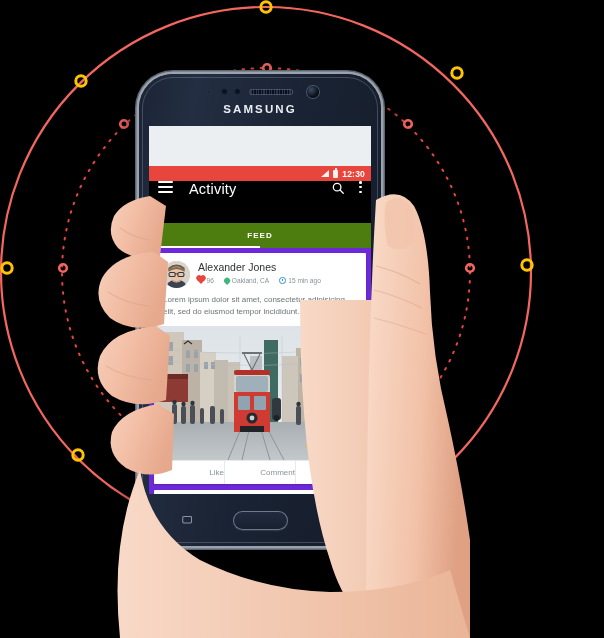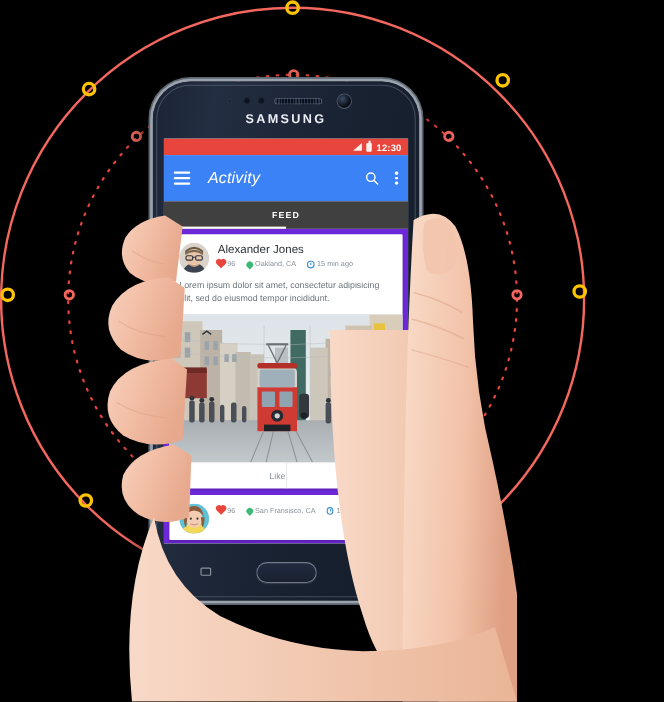--- a/index.html
+++ b/index.html
@@ -101,20 +101,21 @@
 
   
   .statusbar {
     height: 15px;
     background: #e8453c;
     display: flex;
     align-items: center;
     justify-content: flex-end;
     padding-right: 6px;
     gap: 4px;
+    margin-top: 40px;
   }
   .sb-signal {
     width: 0; height: 0;
     border-style: solid;
     border-width: 0 0 7px 8px;
     border-color: transparent transparent rgba(255,255,255,.92) transparent;
   }
   .sb-batt {
     width: 5px; height: 8px;
     background: rgba(255,255,255,.92);
@@ -129,26 +130,25 @@
   }
   .sb-time {
     color: #fff;
     font-size: 8.5px;
     font-weight: 600;
     letter-spacing: .2px;
   }
 
   
   .appbar {
-    background: #3b82f6;
+    background: #000000;
     height: 42px;
     display: flex;
-    align-items: center;
+    align-items: flex-start;
     padding: 0 9px;
-    font-style: italic;
   }
   .hamburger {
     width: 15px;
     display: flex; flex-direction: column; gap: 3px;
     cursor: pointer;
   }
   .hamburger i { display:block; height:2px; background:#fff; border-radius:1px; }
   .appbar-title {
     color: #fff;
     font-size: 14.5px;
@@ -156,21 +156,21 @@
     flex: 1;
     letter-spacing: .2px;
   }
   .icon-btn { cursor: pointer; display:flex; align-items:center; }
   .search-ic { margin-right: 14px; }
   .dots { display:flex; flex-direction:column; gap:2.2px; }
   .dots i { width:2.6px; height:2.6px; border-radius:50%; background:#fff; display:block; }
 
   
   .tabs {
-    background: #404040;
+    background: #4d7c0f;
     height: 25px;
     display: flex;
     position: relative;
   }
   .tab {
     flex: 1;
     display: flex; align-items: center; justify-content: center;
     font-size: 8px;
     letter-spacing: 1px;
     font-weight: 700;
@@ -538,20 +538,21 @@
 
               <g stroke="#2f343b" stroke-width="1.2" fill="none">
                 <path d="M30 18 l4 -3 l4 3"></path>
                   <path d="M148 22 l4 -3 l4 3"></path>
               </g>
             </svg>
           </div>
 
           <div class="actions">
             <div class="action">Like</div>
+            <div class="action">Comment</div>
             <div class="action">Share</div>
           </div>
         </div>
 
         <div class="card">
           <div class="card-head">
             <div class="avatar">
               <svg viewBox="0 0 40 40">
                 <rect width="40" height="40" fill="#5fc2d6"></rect>
                 <ellipse cx="20" cy="42" rx="17" ry="16" fill="#f2d857"></ellipse>

